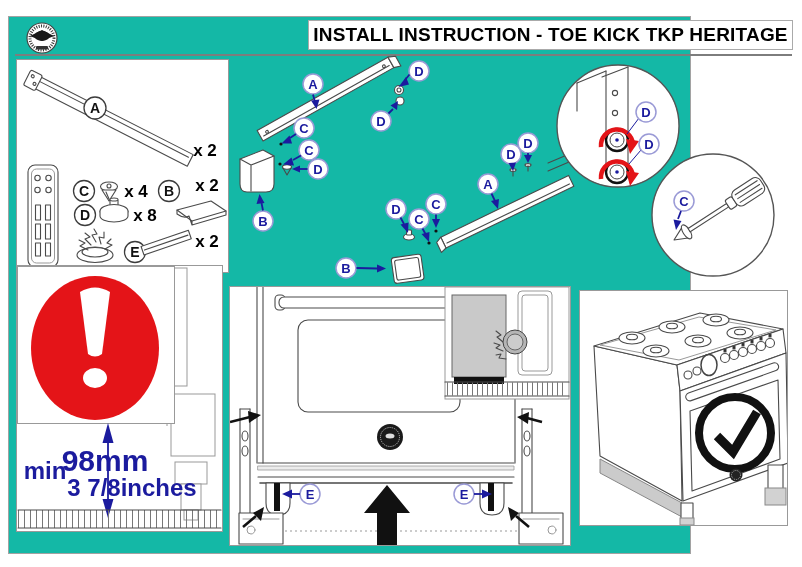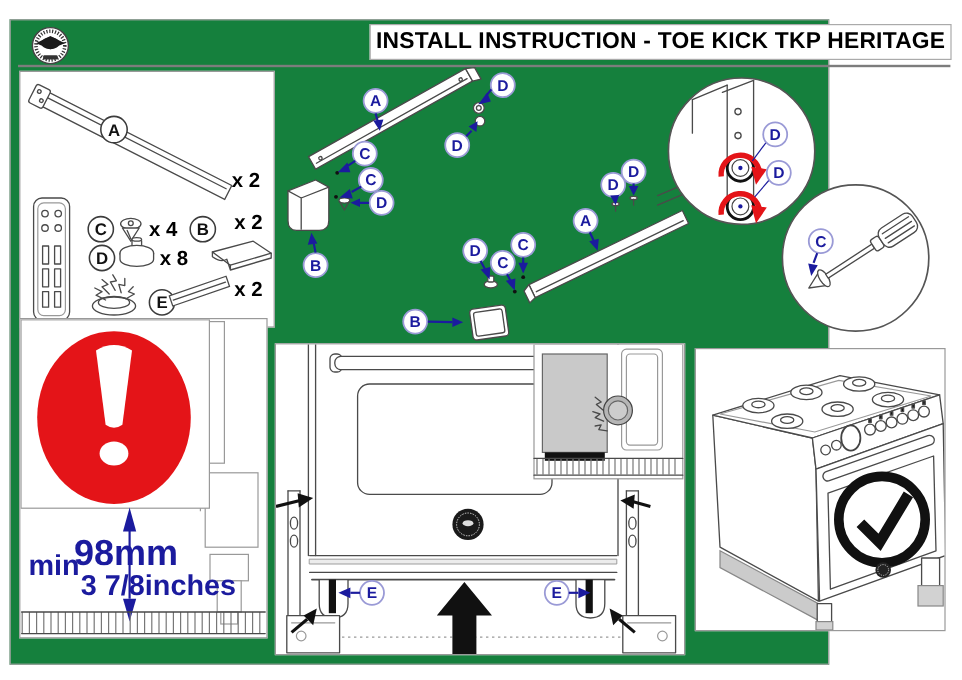--- a/index.html
+++ b/index.html
@@ -1,18 +1,18 @@
 <!DOCTYPE html>
 <html style="--navy: #1b1b9e; --peri: #9a9ad6; --red: #e41418; --ld: #4a4a4a; --ll: #999999;"><head>
 <meta charset="utf-8">
 <style>
   *{box-sizing:border-box}
   html,body{margin:0;padding:0}
   body{width:802px;height:567px;position:relative;background:#fff;font-family:"Liberation Sans",sans-serif;overflow:hidden}
-  .page{position:absolute;left:8px;top:16px;width:683px;height:538px;border:1px solid #a2a2a2;background:#15803d}
+  .page{position:absolute;left:8px;top:16px;width:683px;height:538px;border:1px solid #a2a2a2;background:#14b8a6}
   .abs{position:absolute}
   .panel{position:absolute;border:1px solid #999;background:#fff}
   .title-box{position:absolute;left:299px;top:3px;width:485px;height:30px;border:1px solid #aaa;display:flex;align-items:center;justify-content:center;font-weight:bold;font-size:19px;letter-spacing:.2px;color:#000;background:#fff}
   .sep{position:absolute;left:6px;top:37px;width:777px;height:2px;background:#7d7d7d}
   svg{display:block}
   svg text{font-family:"Liberation Sans",sans-serif}
   .cl{fill:var(--navy,#1b1b9e);font-size:13px;font-weight:bold;text-anchor:middle}
   .pl{fill:#111;font-size:14px;font-weight:bold;text-anchor:middle}
   .qty{fill:#000;font-size:17px;font-weight:bold;text-anchor:middle}
   .ring{fill:#fff;stroke:var(--peri,#9a9ad6);stroke-width:1.5}

